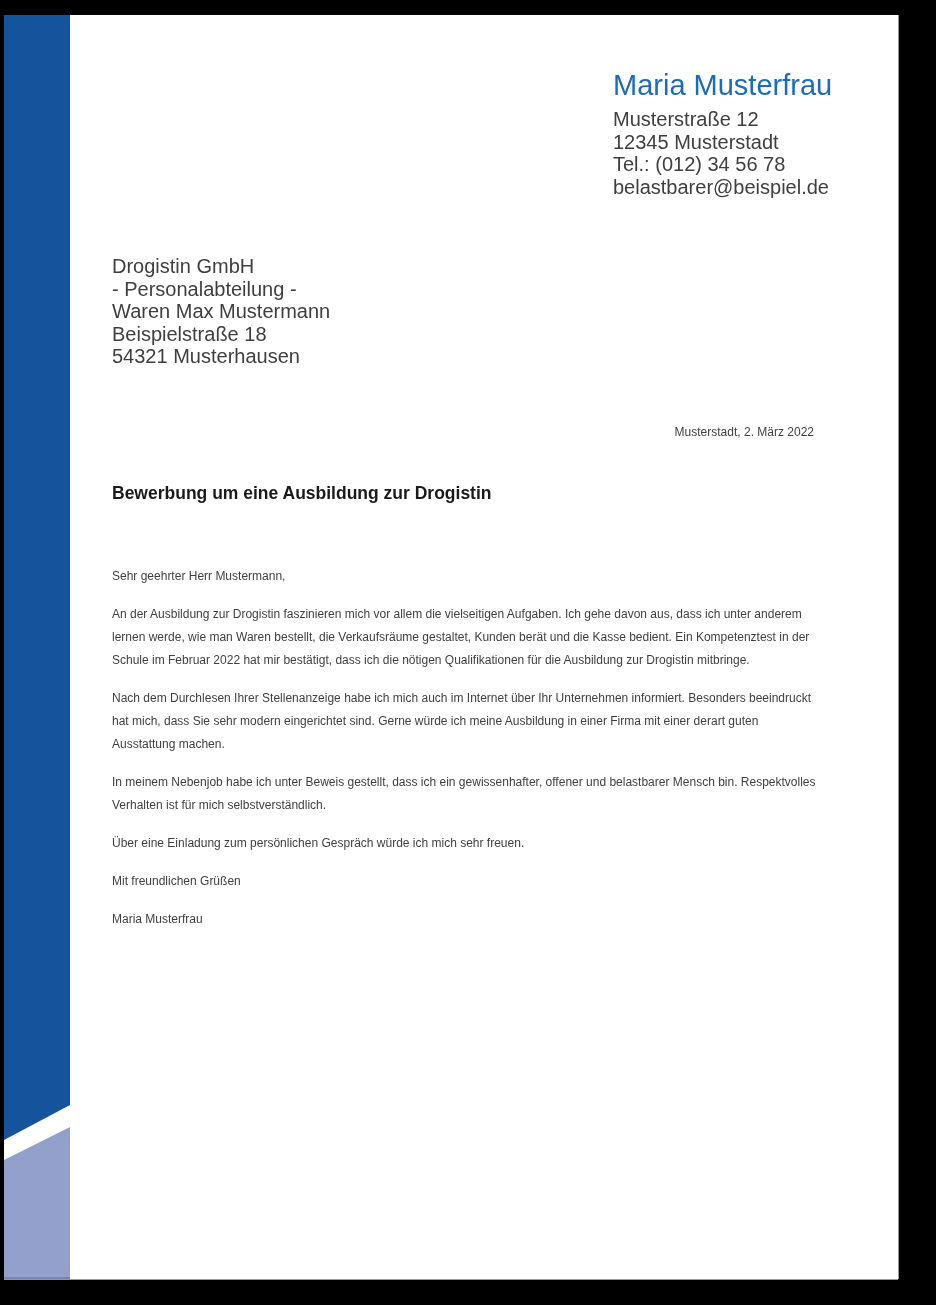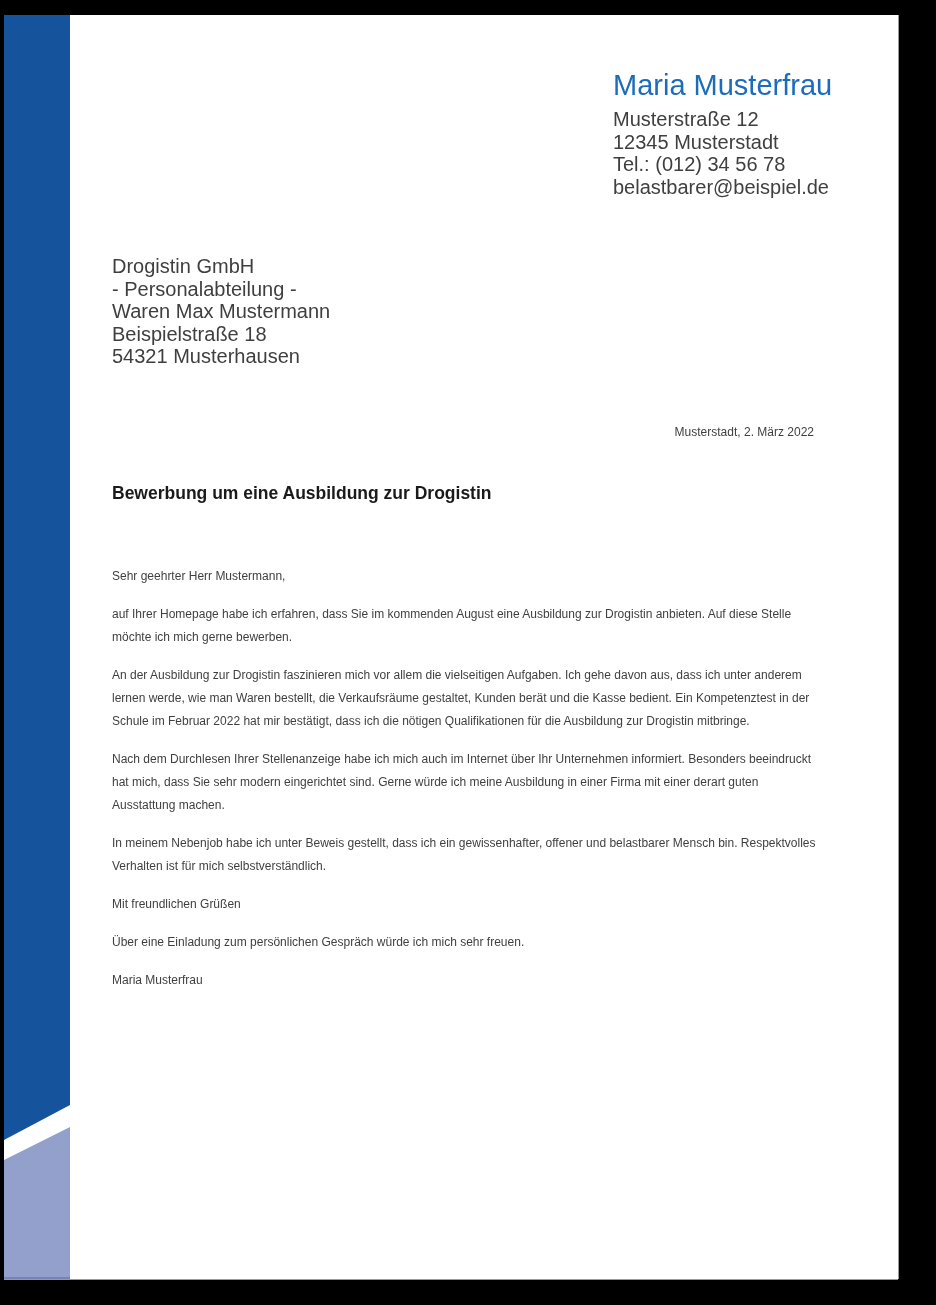--- a/index.html
+++ b/index.html
@@ -103,22 +103,21 @@
     <div class="recipient-line">Beispielstraße 18</div>
     <div class="recipient-line">54321 Musterhausen</div>
   </div>
 
   <div class="date-line">Musterstadt, 2. März 2022</div>
 
   <div class="subject">Bewerbung um eine Ausbildung zur Drogistin</div>
 
   <div class="body-text">
     <p class="salutation">Sehr geehrter Herr Mustermann,</p>
-    <p>auf Ihrer Homepage habe ich erfahren, dass Sie im kommenden August eine Ausbildung zur Drogistin anbieten. Auf diese Stelle möchte ich mich gerne bewerben.</p>
     <p>An der Ausbildung zur Drogistin faszinieren mich vor allem die vielseitigen Aufgaben. Ich gehe davon aus, dass ich unter anderem lernen werde, wie man Waren bestellt, die Verkaufsräume gestaltet, Kunden berät und die Kasse bedient. Ein Kompetenztest in der Schule im Februar 2022 hat mir bestätigt, dass ich die nötigen Qualifikationen für die Ausbildung zur Drogistin mitbringe.</p>
     <p>Nach dem Durchlesen Ihrer Stellenanzeige habe ich mich auch im Internet über Ihr Unternehmen informiert. Besonders beeindruckt hat mich, dass Sie sehr modern eingerichtet sind. Gerne würde ich meine Ausbildung in einer Firma mit einer derart guten Ausstattung machen.</p>
     <p>In meinem Nebenjob habe ich unter Beweis gestellt, dass ich ein gewissenhafter, offener und belastbarer Mensch bin. Respektvolles Verhalten ist für mich selbstverständlich.</p>
+    <p>Über eine Einladung zum persönlichen Gespräch würde ich mich sehr freuen.</p>
     <p>Mit freundlichen Grüßen</p>
-    <p>Über eine Einladung zum persönlichen Gespräch würde ich mich sehr freuen.</p>
     <p class="signature">Maria Musterfrau</p>
   </div>
 
 </div>
 
 </body></html>

